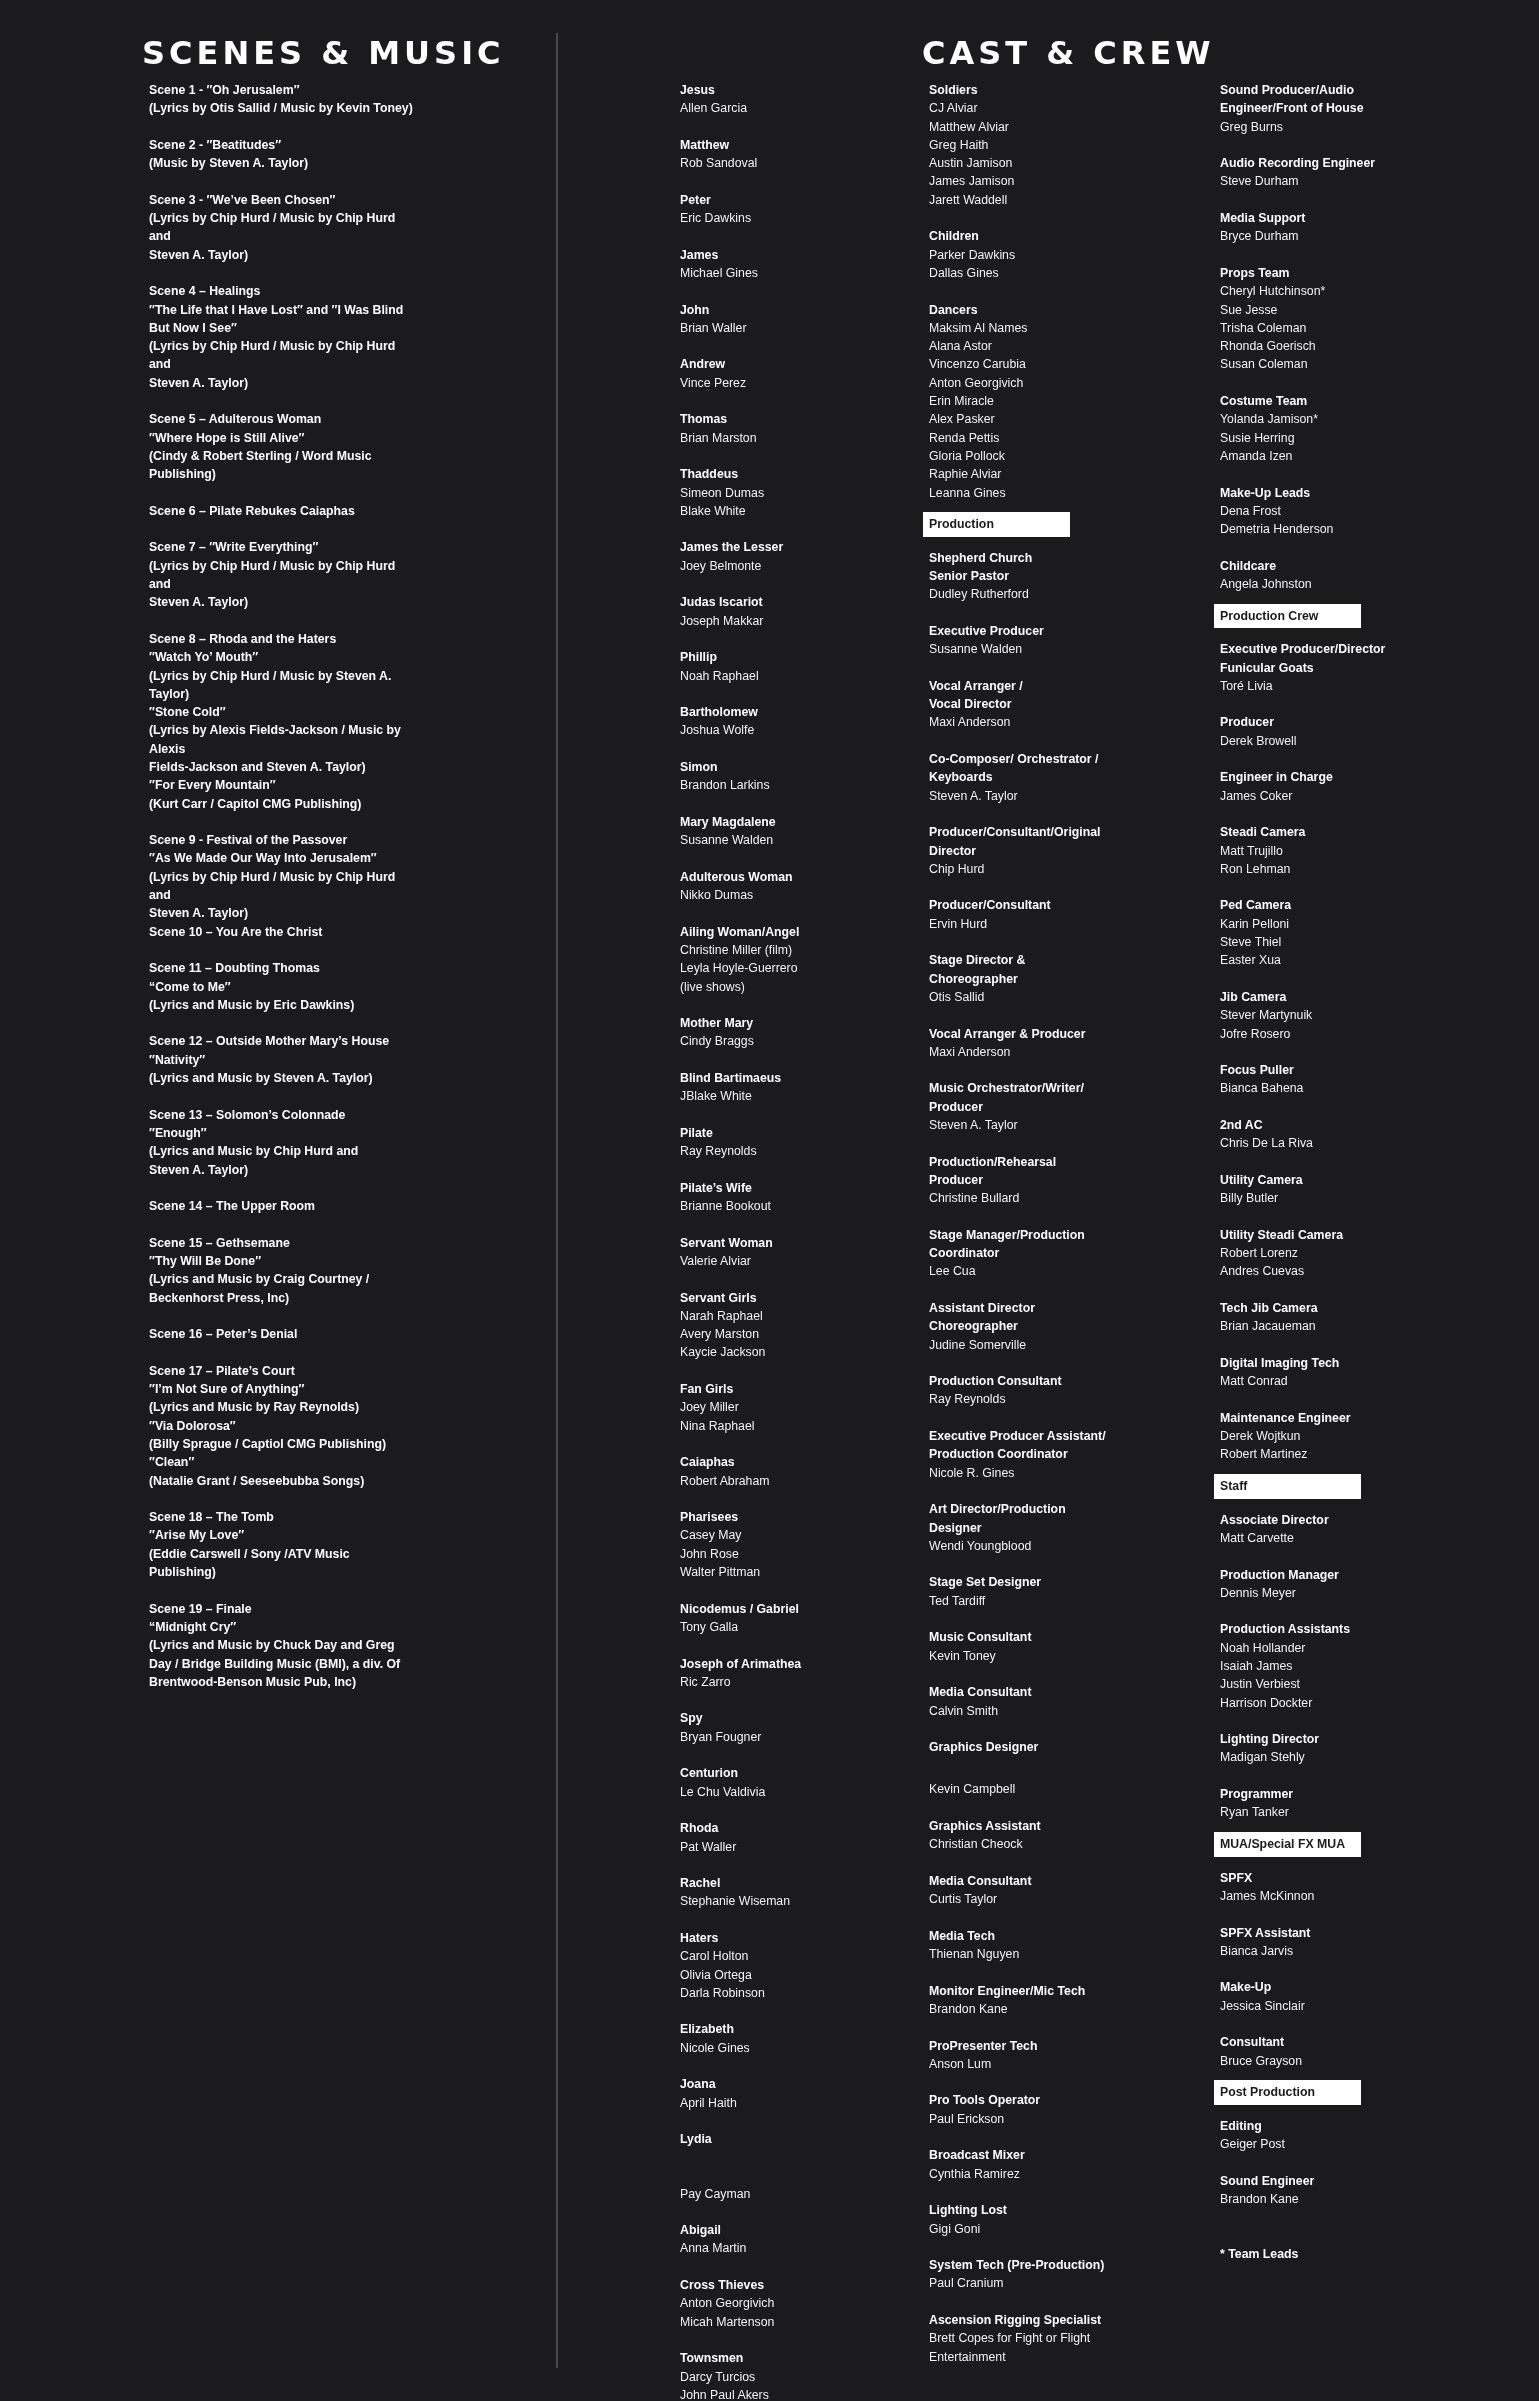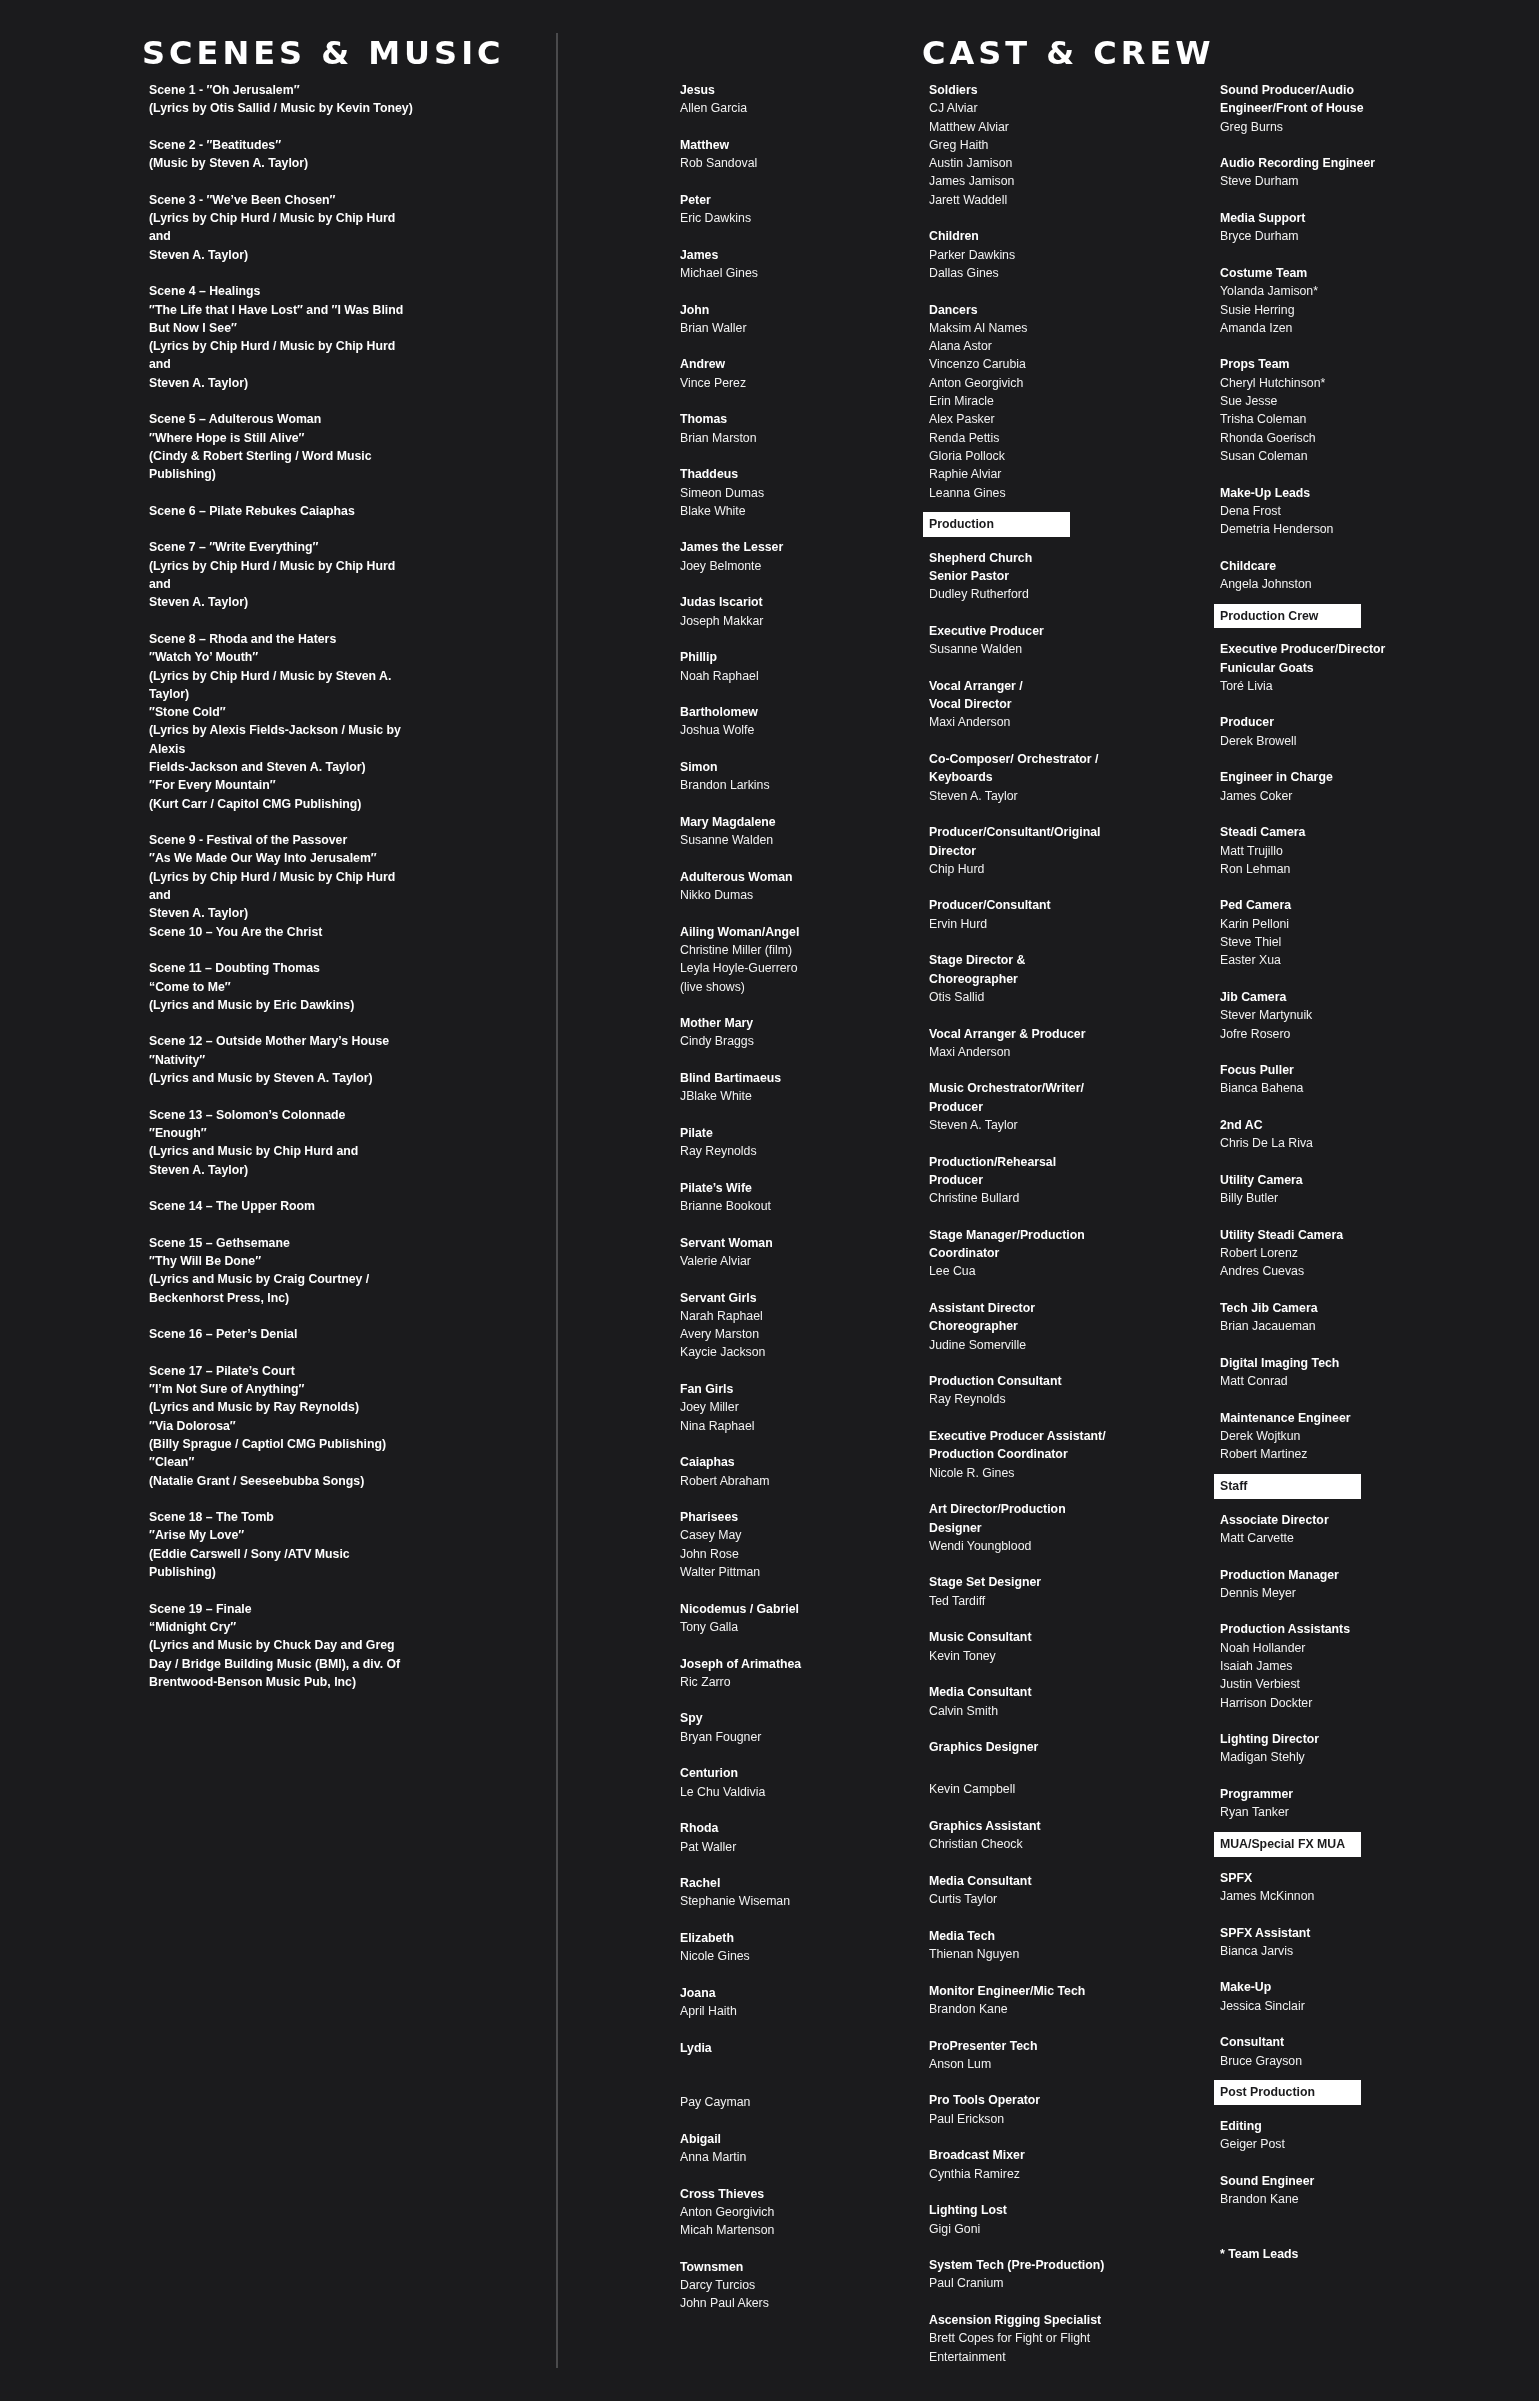--- a/index.html
+++ b/index.html
@@ -237,20 +237,26 @@
     </div>
     <div class="role">
       <div class="role-title" style="white-space: pre-line;">Rhoda</div>
       <div class="role-name" style="white-space: pre-line;">Pat Waller</div>
     </div>
     <div class="role">
       <div class="role-title" style="white-space: pre-line;">Rachel</div>
       <div class="role-name" style="white-space: pre-line;">Stephanie Wiseman</div>
     </div>
     <div class="role">
+      <div class="role-title" style="white-space: pre-line;">Haters</div>
+      <div class="role-name" style="white-space: pre-line;">Carol Holton
+Olivia Ortega
+Darla Robinson</div>
+    </div>
+    <div class="role">
       <div class="role-title" style="white-space: pre-line;">Elizabeth</div>
       <div class="role-name" style="white-space: pre-line;">Nicole Gines</div>
     </div>
     <div class="role">
       <div class="role-title" style="white-space: pre-line;">Joana</div>
       <div class="role-name" style="white-space: pre-line;">April Haith</div>
     </div>
     <div class="role">
       <div class="role-title" style="white-space: pre-line;">Lydia</div>
       <div class="role-name" style="white-space: pre-line; margin-top: 36px;">Pay Cayman</div>
@@ -441,34 +447,34 @@
       </div>
       <div class="role">
         <div class="role-title" style="white-space: pre-line;">Audio Recording Engineer</div>
         <div class="role-name" style="white-space: pre-line;">Steve Durham</div>
       </div>
       <div class="role">
         <div class="role-title" style="white-space: pre-line;">Media Support</div>
         <div class="role-name" style="white-space: pre-line;">Bryce Durham</div>
       </div>
       <div class="role">
-        <div class="role-title" style="white-space: pre-line;">Costume Team</div>
-        <div class="role-name" style="white-space: pre-line;">Yolanda Jamison*
-Susie Herring
-Amanda Izen</div>
-      </div>
-      <div class="role">
         <div class="role-title" style="white-space: pre-line;">Props Team</div>
         <div class="role-name" style="white-space: pre-line;">Cheryl Hutchinson*
 Sue Jesse
 Trisha Coleman
 Rhonda Goerisch
 Susan Coleman</div>
       </div>
       <div class="role">
+        <div class="role-title" style="white-space: pre-line;">Costume Team</div>
+        <div class="role-name" style="white-space: pre-line;">Yolanda Jamison*
+Susie Herring
+Amanda Izen</div>
+      </div>
+      <div class="role">
         <div class="role-title" style="white-space: pre-line;">Make-Up Leads</div>
         <div class="role-name" style="white-space: pre-line;">Dena Frost
 Demetria Henderson</div>
       </div>
       <div class="role">
         <div class="role-title" style="white-space: pre-line;">Childcare</div>
         <div class="role-name" style="white-space: pre-line;">Angela Johnston</div>
       </div>
     </div>
   <div class="section-box">Production Crew</div>

